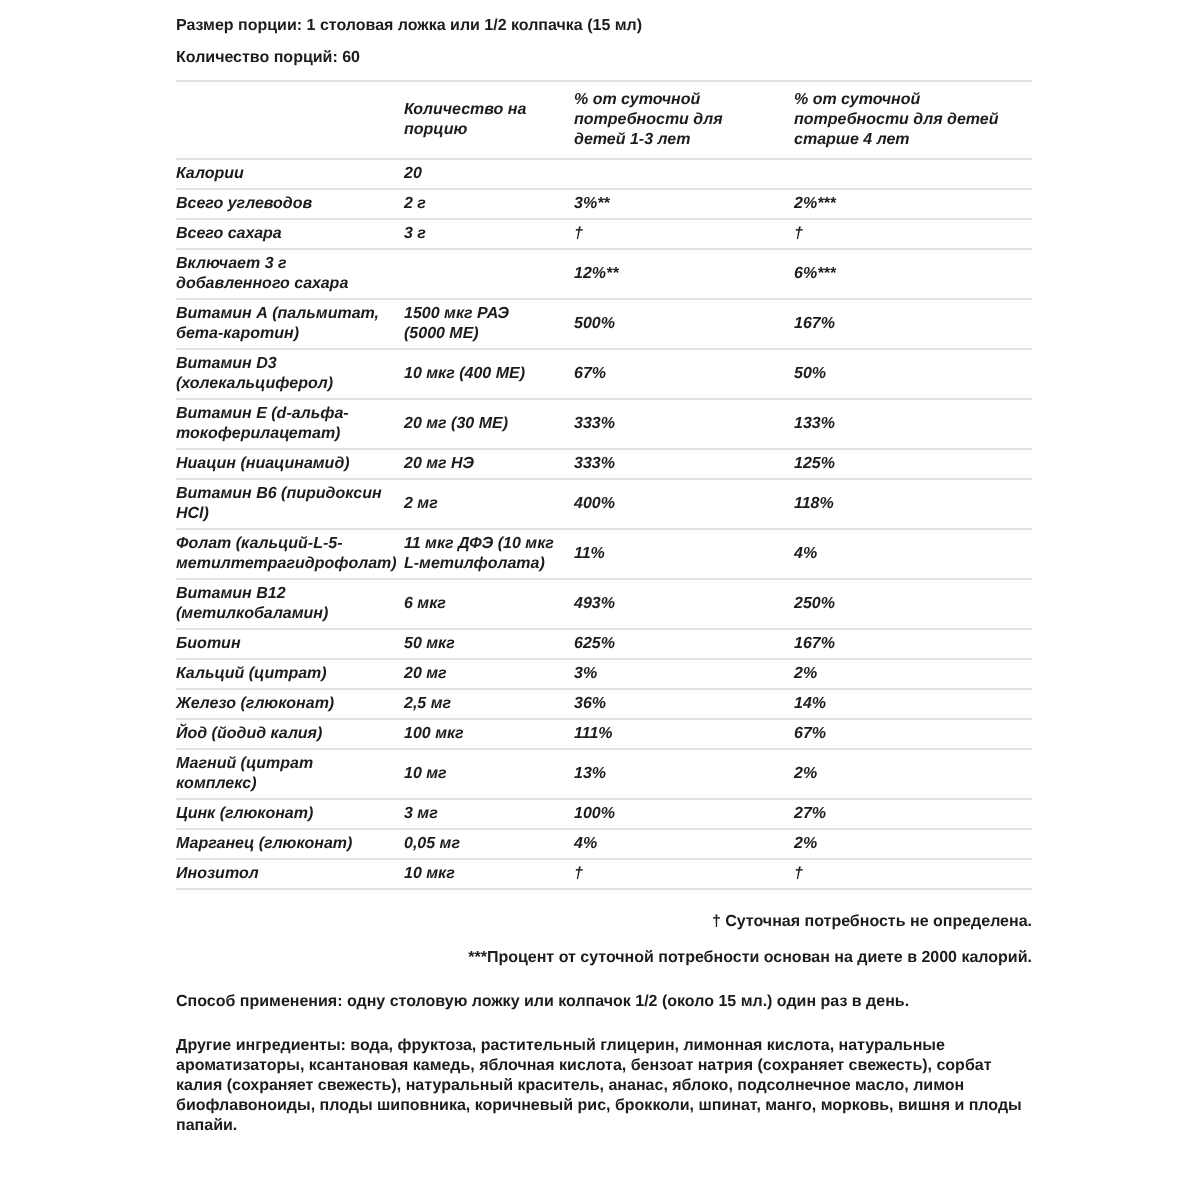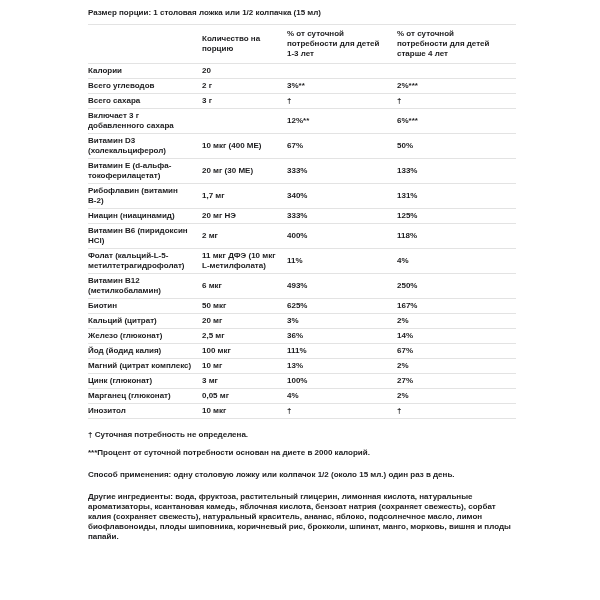--- a/index.html
+++ b/index.html
@@ -20,48 +20,50 @@
     font-size: 8px;
     font-weight: 700;
     line-height: 10px;
   }
   .lead { margin: 0 0 6px 0; }
   table.facts {
     width: 428px;
     border-collapse: collapse;
     table-layout: fixed;
     margin-top: 6px;
+    font-style: italic;
   }
   col.c1 { width: 114px; }
   col.c2 { width: 85px; }
   col.c3 { width: 110px; }
   col.c4 { width: 119px; }
   th, td {
     text-align: left;
     vertical-align: middle;
     font-size: 8px;
     font-weight: 700;
     line-height: 10px;
     padding: 2px 10px 2px 0;
     border-bottom: 1px solid #e3e3e3;
   }
   thead th {
     border-top: 1px solid #e3e3e3;
     padding-top: 4px;
     padding-bottom: 4px;
   }
   .footnotes { margin-top: 11px; }
-  .footnotes p { margin: 0 0 8px 0; }
+  .footnotes p { margin: 0 0 8px 0; text-align: right; }
   .paragraphs p { margin: 12px 0 8px 0; }
 </style>
 </head>
 <body>
 
 <div class="page">
   <p class="lead">Размер порции: 1 столовая ложка или 1/2 колпачка (15 мл)</p>
+  <p class="lead">Количество порций: 60</p>
 
   <table class="facts">
     <colgroup>
       <col class="c1">
         <col class="c2">
         <col class="c3">
         <col class="c4">
     </colgroup>
     <thead>
       <tr>
@@ -90,36 +92,36 @@
           <td>†</td>
           <td>†</td>
         </tr>
         <tr>
           <td>Включает 3 г добавленного сахара</td>
           <td></td>
           <td>12%**</td>
           <td>6%***</td>
         </tr>
         <tr>
+          <td>Витамин А (пальмитат, бета-каротин)</td>
+          <td>1500 мкг РАЭ (5000 МЕ)</td>
+          <td>500%</td>
+          <td>167%</td>
+        </tr>
+        <tr>
           <td>Витамин D3 (холекальциферол)</td>
           <td>10 мкг (400 МЕ)</td>
           <td>67%</td>
           <td>50%</td>
         </tr>
         <tr>
           <td>Витамин Е (d-альфа-токоферилацетат)</td>
           <td>20 мг (30 МЕ)</td>
           <td>333%</td>
           <td>133%</td>
-        </tr>
-        <tr>
-          <td>Рибофлавин (витамин В-2)</td>
-          <td>1,7 мг</td>
-          <td>340%</td>
-          <td>131%</td>
         </tr>
         <tr>
           <td>Ниацин (ниацинамид)</td>
           <td>20 мг НЭ</td>
           <td>333%</td>
           <td>125%</td>
         </tr>
         <tr>
           <td>Витамин В6 (пиридоксин HCl)</td>
           <td>2 мг</td>

